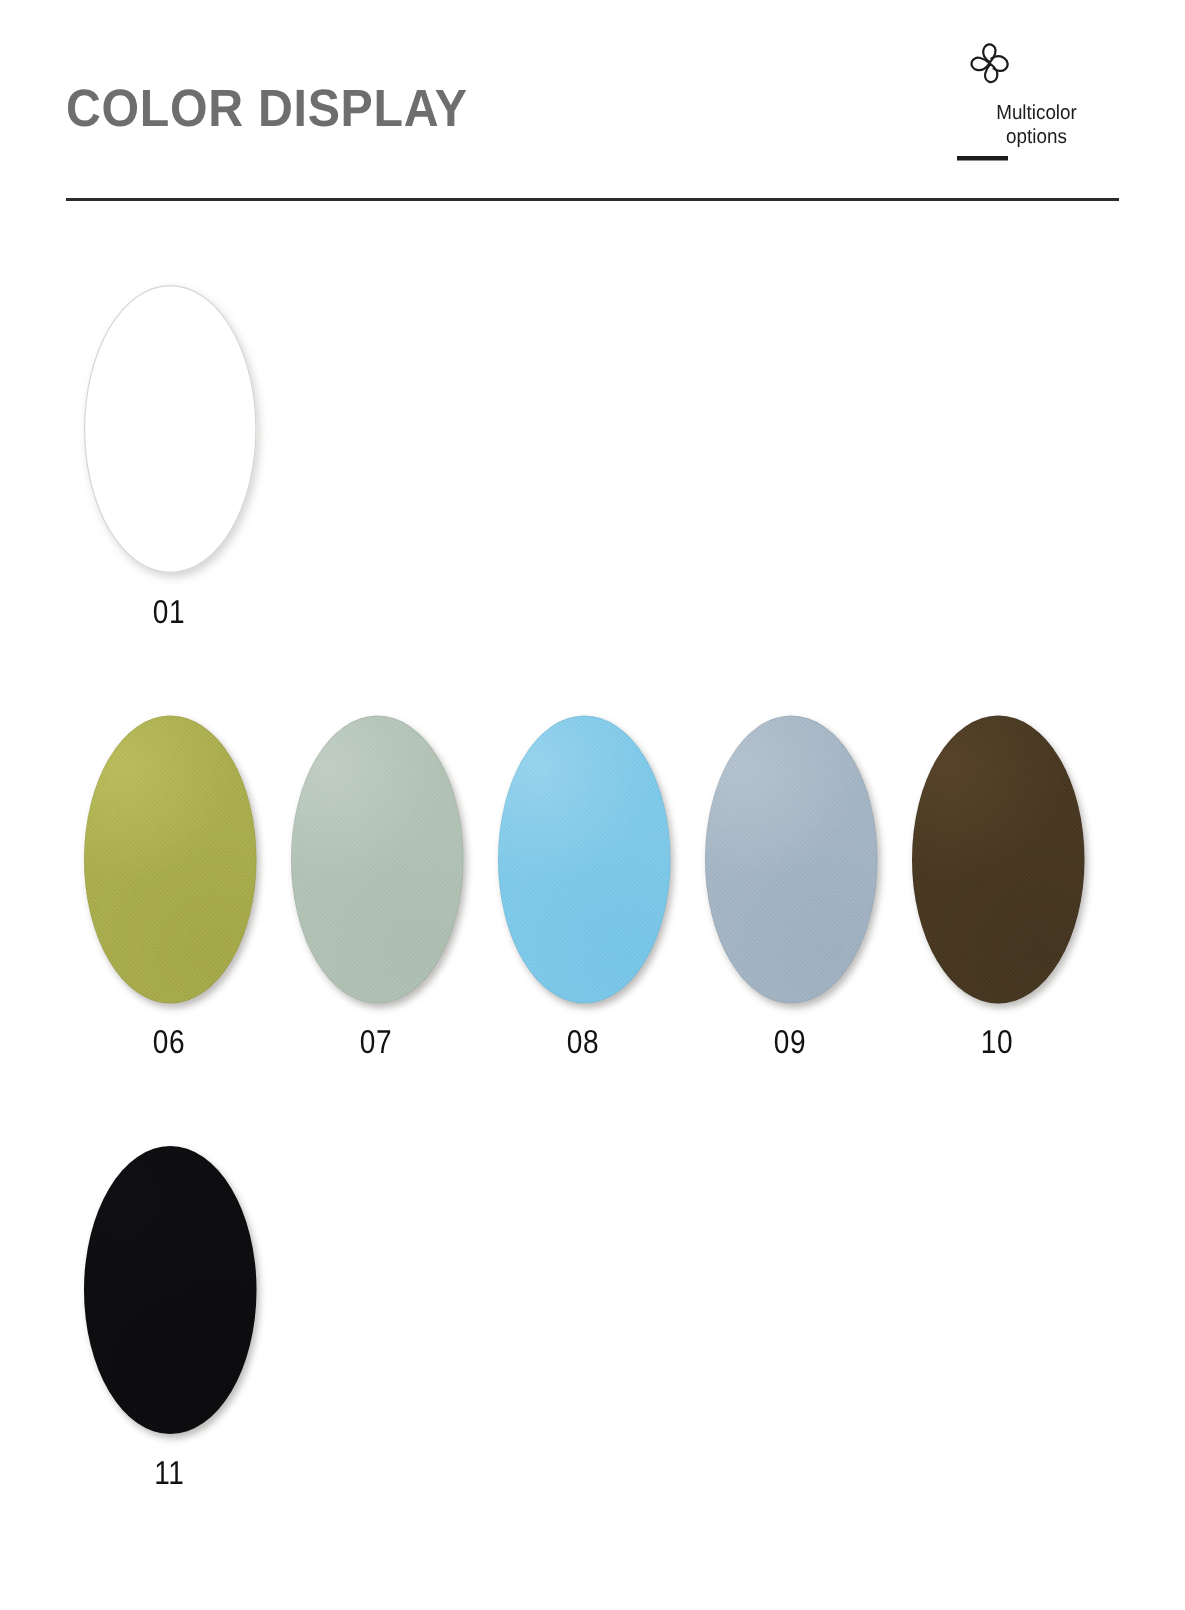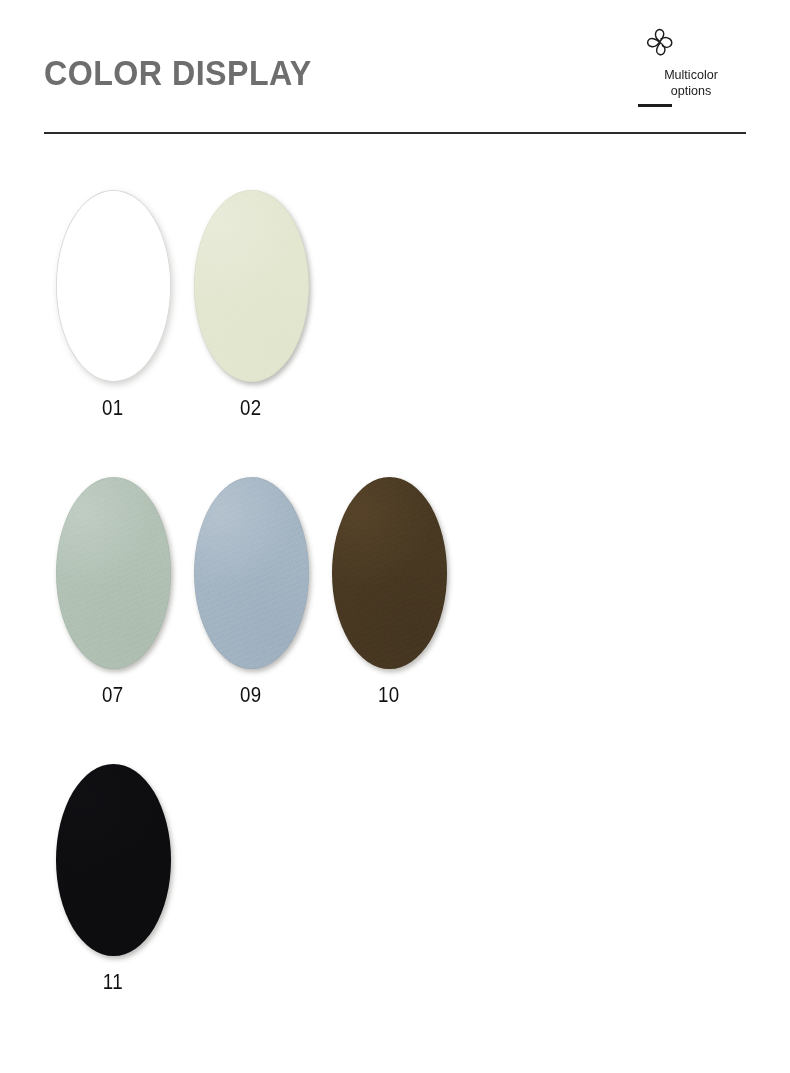--- a/index.html
+++ b/index.html
@@ -183,37 +183,43 @@
 
 <div class="swatch-grid">
 
   <div class="swatch-row">
     <div class="swatch-cell">
       <div class="swatch-chip-wrap">
         <div class="swatch-chip is-light" style="background-color: rgb(255, 255, 255);"></div>
       </div>
       <div class="swatch-label">01</div>
     </div>
-    <div class="swatch-cell">
-      <div class="swatch-chip-wrap">
-        <div class="swatch-chip" style="background-color: rgb(227, 231, 208);"></div>
-      </div>
-      <div class="swatch-label">02</div>
-    </div>
   </div>
 
   <div class="swatch-row">
     <div class="swatch-cell">
       <div class="swatch-chip-wrap">
+        <div class="swatch-chip" style="background-color: rgb(169, 172, 77);"></div>
+      </div>
+      <div class="swatch-label">06</div>
+    </div>
+    <div class="swatch-cell">
+      <div class="swatch-chip-wrap">
         <div class="swatch-chip" style="background-color: rgb(177, 193, 180);"></div>
       </div>
       <div class="swatch-label">07</div>
     </div>
     <div class="swatch-cell">
       <div class="swatch-chip-wrap">
+        <div class="swatch-chip" style="background-color: rgb(126, 200, 232);"></div>
+      </div>
+      <div class="swatch-label">08</div>
+    </div>
+    <div class="swatch-cell">
+      <div class="swatch-chip-wrap">
         <div class="swatch-chip" style="background-color: rgb(163, 180, 195);"></div>
       </div>
       <div class="swatch-label">09</div>
     </div>
     <div class="swatch-cell">
       <div class="swatch-chip-wrap">
         <div class="swatch-chip" style="background-color: rgb(72, 56, 34);"></div>
       </div>
       <div class="swatch-label">10</div>
     </div>

